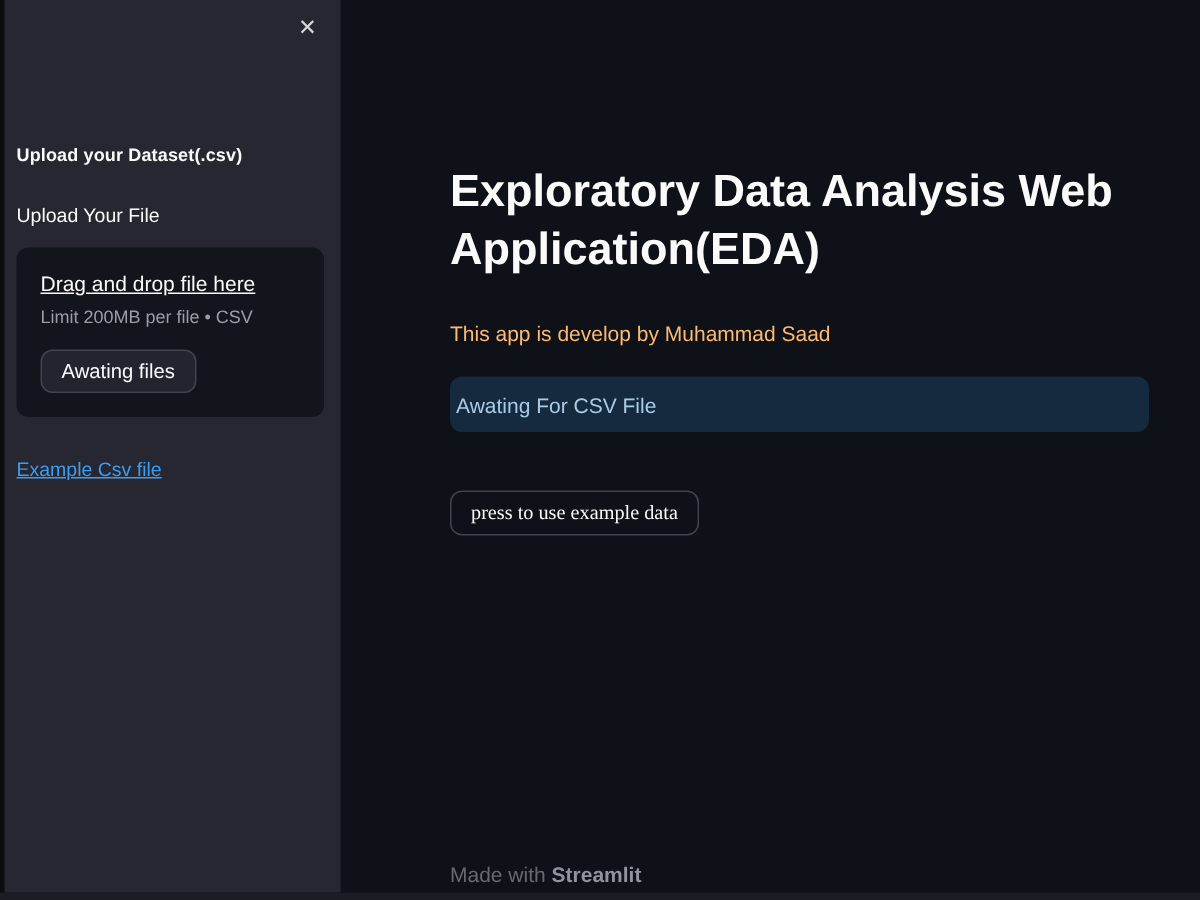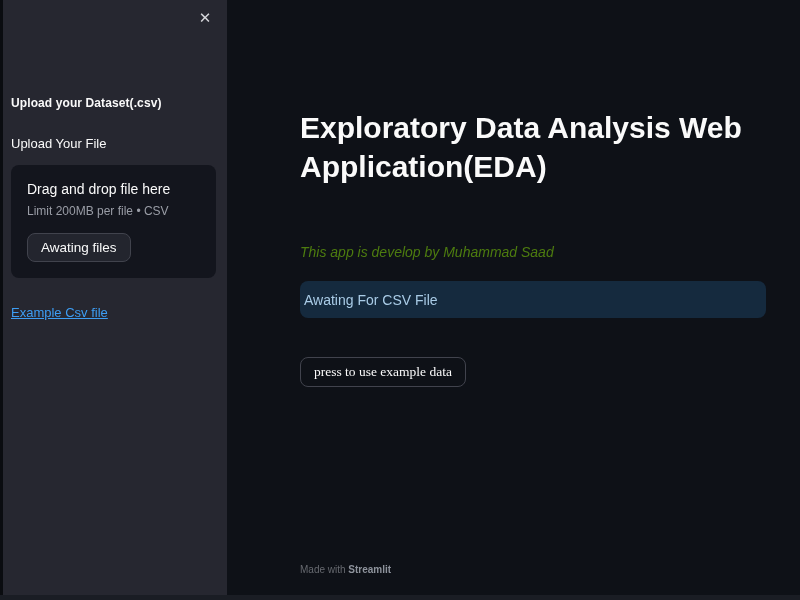--- a/index.html
+++ b/index.html
@@ -61,20 +61,21 @@
   }
   .dropzone {
     margin-top: 14px;
     background: #13151d;
     border-radius: 8px;
     padding: 16px;
   }
   .dropzone-title {
     font-size: 14px;
     color: #fafafa;
+    text-decoration: underline;
   }
   .dropzone-limit {
     margin-top: 7px;
     font-size: 12px;
     color: #9a9da6;
   }
   .browse-btn {
     display: inline-block;
     margin-top: 15px;
     background: #23252e;
@@ -104,24 +105,23 @@
     position: absolute; left: 73px; top: 108px;
     width: 466px;
   }
   .page-title {
     font-size: 30px;
     line-height: 1.3;
     font-weight: 700;
     color: #fafafa;
   }
   .subtitle {
-    margin-top: 58px;
+    margin-top: 28px;
     font-size: 14px;
-    color: #4d7c0f;
-    font-style: italic;
+    color: #fdba74;
   }
   .info-box {
     margin-top: 21px;
     background: #152a3e;
     border-radius: 8px;
     height: 37px;
     display: flex; align-items: center;
     padding: 0 4px;
     font-size: 14px;
     color: #a9cbe6;
@@ -132,22 +132,22 @@
     background: #0e1117;
     border: 1px solid #41434d;
     border-radius: 8px;
     color: #fafafa;
     font-size: 13.5px;
     font-family: Liberation Serif, serif;
     padding: 6px 13px;
     cursor: pointer;
   }
   .footer {
-    position: absolute; left: 73px; bottom: 20px;
-    font-size: 10px;
+    position: absolute; left: 73px; bottom: 4px;
+    font-size: 14px;
     color: #66696f;
   }
   .footer .brand {
     font-weight: 700;
     color: #8e939c;
   }
 </style>
 </head>
 <body>
 

